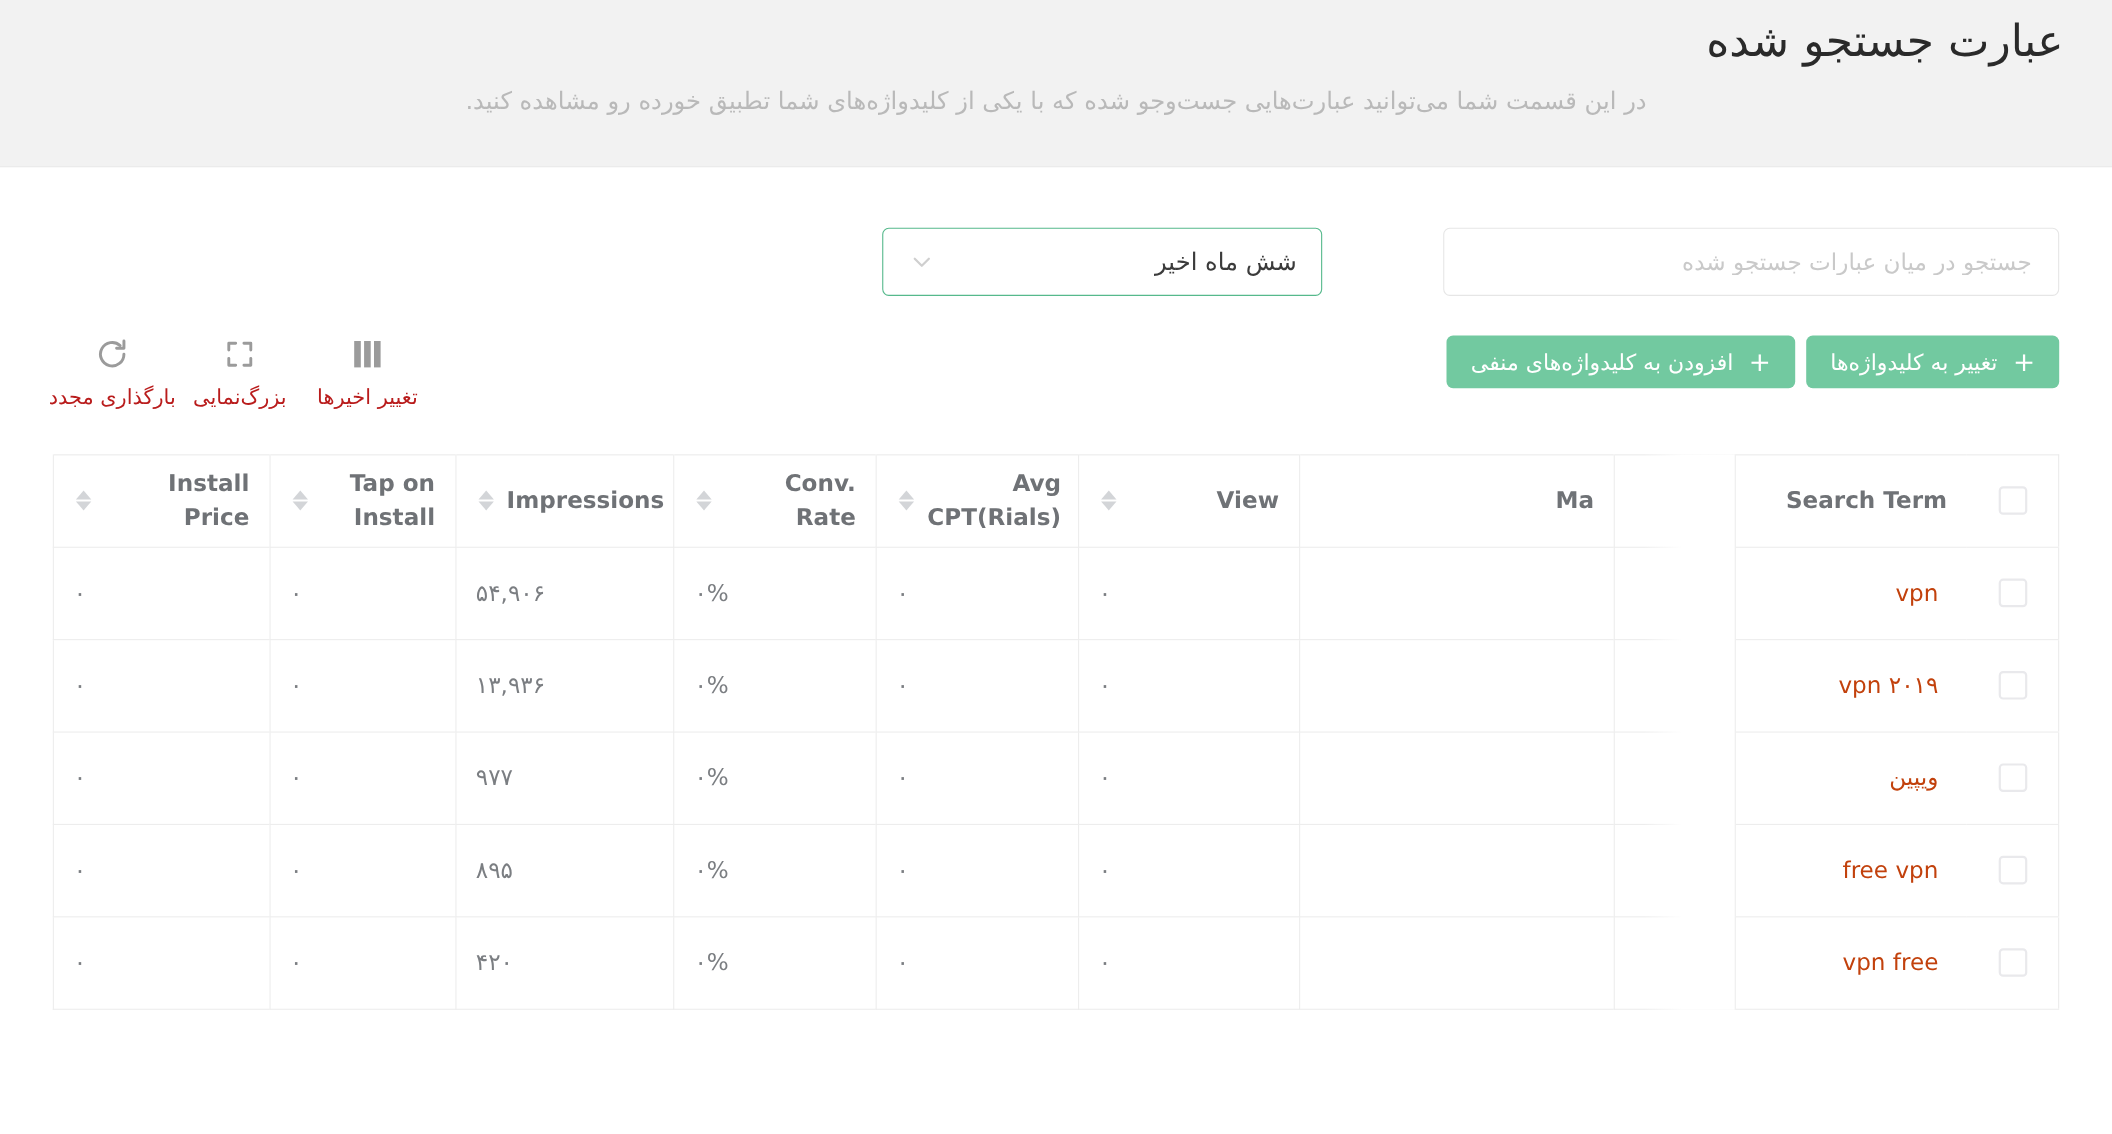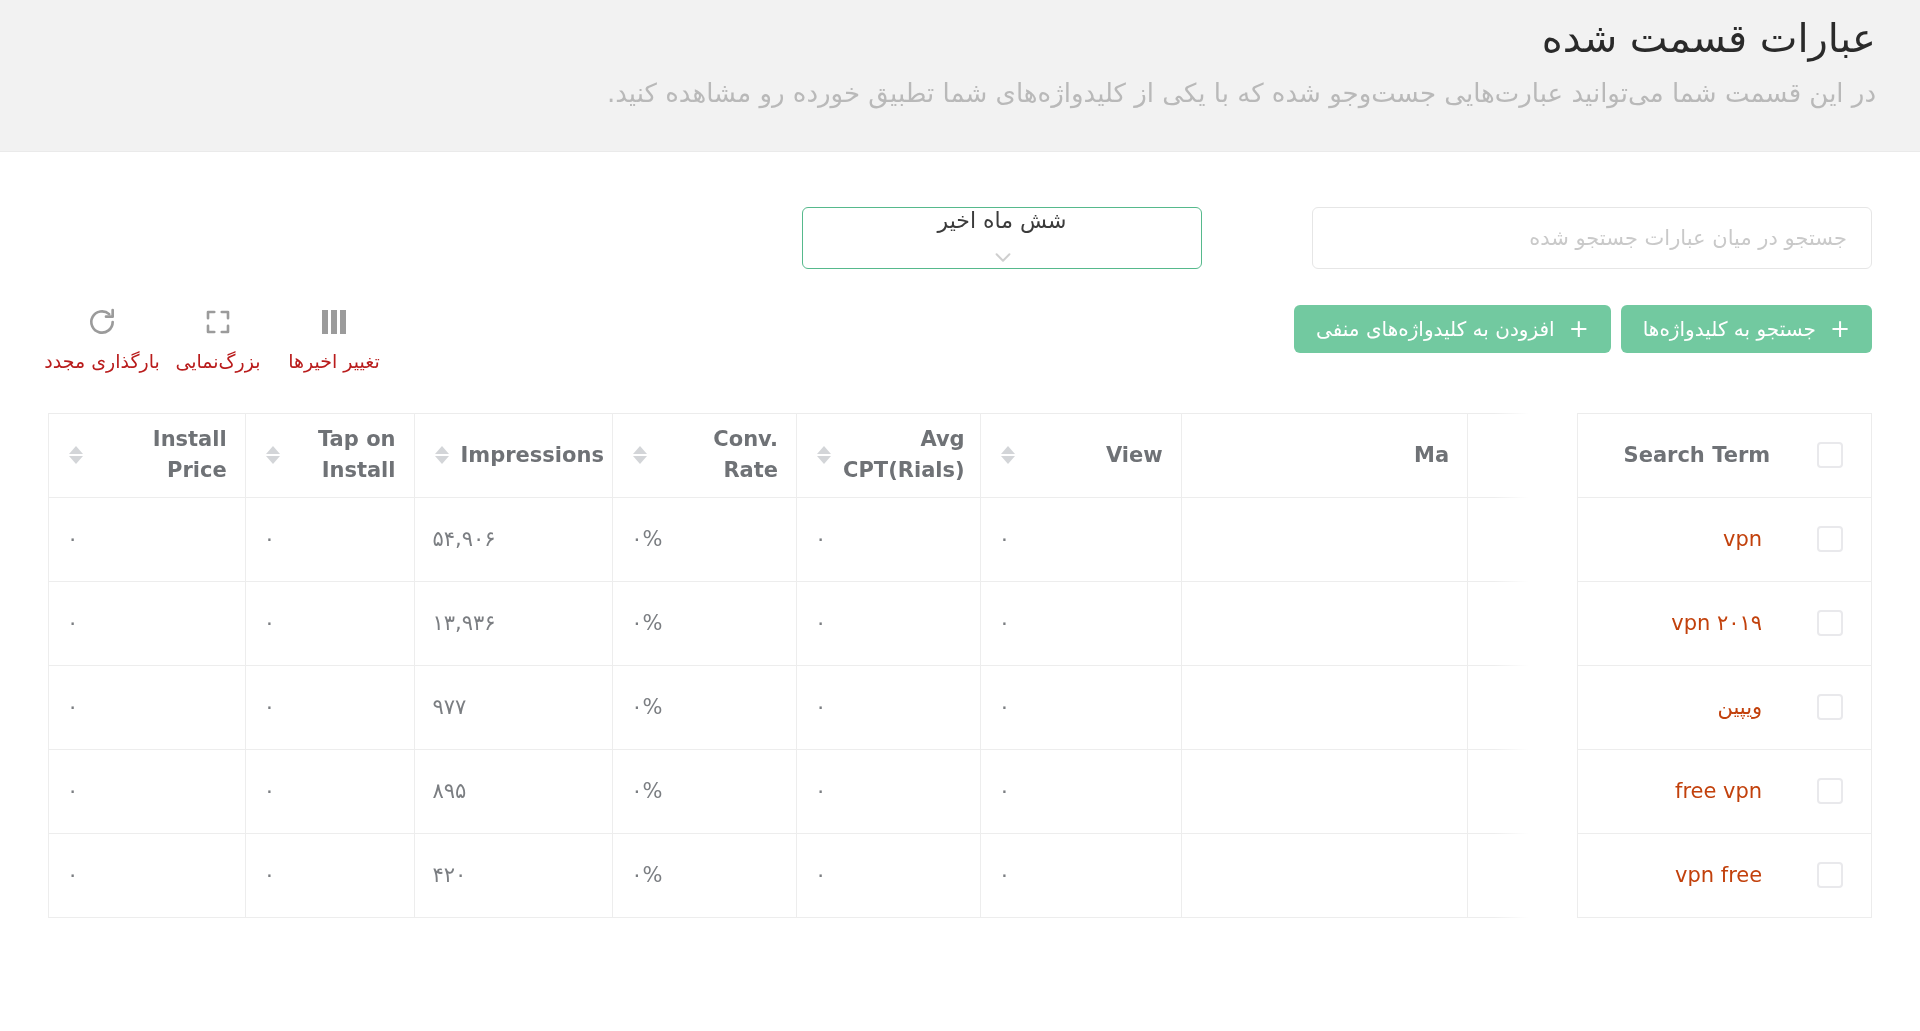--- a/index.html
+++ b/index.html
@@ -31,25 +31,25 @@
     font-size: 40px;
     font-weight: 400;
     line-height: 64px;
     color: #2a2a2a;
     text-align: right;
     letter-spacing: 0;
   }
   .page-subtitle {
     margin: 0;
     padding-top: 6px;
-    font-size: 26px;
+    font-size: 22px;
     font-weight: 400;
     line-height: 34px;
     color: #b9b9b9;
-    text-align: right;
+    text-align: center;
   }
 
   
   .filters-row {
     display: flex;
     justify-content: flex-start;
     align-items: center;
     padding: 55px 48px 0 48px;
     box-sizing: border-box;
     gap: 110px;
@@ -89,21 +89,20 @@
     height: 62px;
     border: 1px solid #56b98c;
     border-radius: 6px;
     box-sizing: border-box;
     background: #fff;
     display: flex;
     align-items: center;
     justify-content: flex-start;
     padding: 0 22px;
     cursor: pointer;
-    flex-direction: column;
   }
   .select-value {
     flex: 1;
     font-size: 22px;
     color: #3b3b3b;
     text-align: right;
   }
   .chevron {
     width: 22px;
     height: 22px;
@@ -293,21 +292,21 @@
     height: 100%;
     background: #ededed;
     pointer-events: none;
   }
   td.col-match, th.col-match { overflow: hidden; white-space: nowrap; }
 </style>
 </head>
 <body>
 
 <div class="page-header">
-  <h1 class="page-title">عبارات قسمت شده</h1>
+  <h1 class="page-title">عبارت جستجو شده</h1>
   <p class="page-subtitle">در این قسمت شما می‌توانید عبارت‌هایی جست‌وجو شده که با یکی از کلیدواژه‌های شما تطبیق خورده رو مشاهده کنید.</p>
 </div>
 
 <div class="filters-row">
 
   <div class="search-box">
     <input type="text" placeholder="جستجو در میان عبارات جستجو شده" value="" style="">
   </div>
 
   <div class="select-box">
@@ -319,21 +318,21 @@
     </span>
   </div>
 
 </div>
 
 <div class="action-row">
 
   <div class="green-buttons">
     <button class="btn-green">
       <span class="plus">+</span>
-      <span>جستجو به کلیدواژه‌ها</span>
+      <span>تغییر به کلیدواژه‌ها</span>
     </button>
     <button class="btn-green">
       <span class="plus">+</span>
       <span>افزودن به کلیدواژه‌های منفی</span>
     </button>
   </div>
 
   <div class="tools">
 
     <div class="tool">

